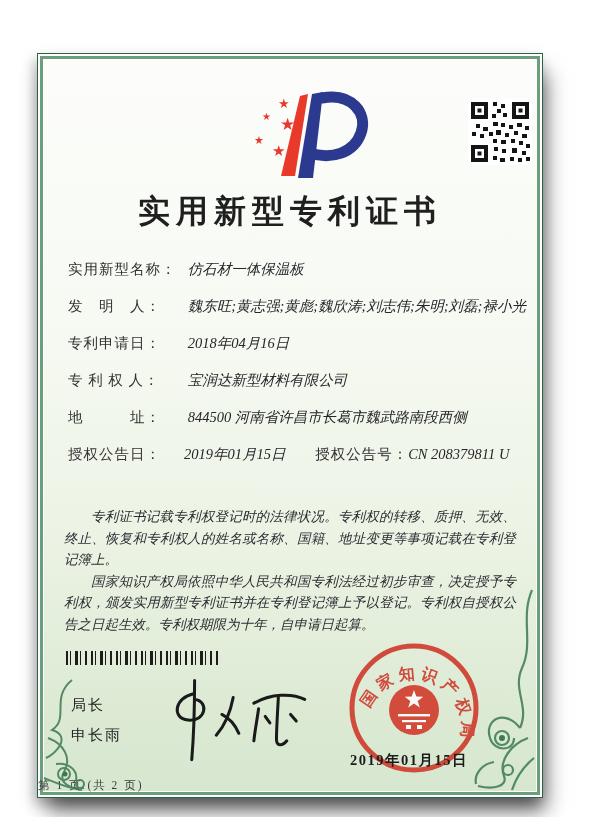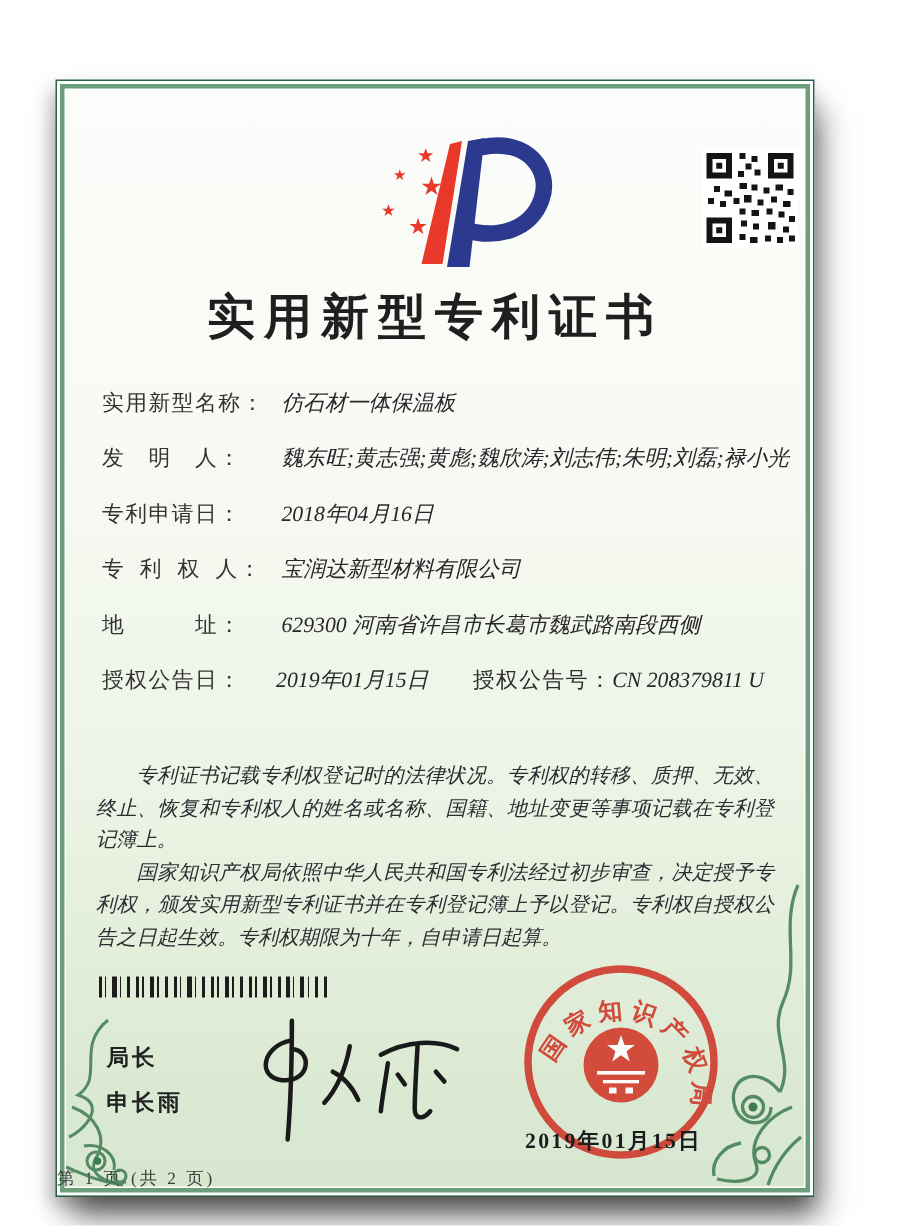--- a/index.html
+++ b/index.html
@@ -25,40 +25,40 @@
     font-size:13px;letter-spacing:2px;color:#3a3a3a;white-space:nowrap;
   }
   .logo{position:absolute;left:212px;top:32px;width:124px;height:98px;}
   .qr{position:absolute;left:430px;top:45px;width:64px;height:66px;}
   .title{
     position:absolute;left:0;right:0;top:136px;text-align:center;
     font-size:32px;font-weight:700;color:#1f1f1f;letter-spacing:6px;white-space:nowrap;
   }
   .fields{position:absolute;left:30px;right:24px;top:205px;}
   .frow{height:37px;line-height:20px;font-size:14.5px;color:#2d2d30;white-space:nowrap;}
-  .flabel{display:inline-block;min-width:116px;letter-spacing:1px;color:#333;font-family:Liberation Mono, monospace;}
+  .flabel{display:inline-block;min-width:116px;letter-spacing:1px;color:#333;}
   .fvalue{font-style:italic;color:#26262b;text-align:center;}
   .grant2{margin-left:26px;}
   .paras{
     position:absolute;left:26px;right:26px;top:452px;
     font-size:13.5px;line-height:21.5px;color:#2c2c32;
     text-align:justify;font-style:italic;
   }
   .paras p{margin:0;text-indent:2em;}
   .barcode{
     position:absolute;left:28px;top:597px;width:152px;height:14px;
     background:
       repeating-linear-gradient(90deg,
         #1d1d1d 0 2px, transparent 2px 4px,
         #1d1d1d 4px 5px, transparent 5px 9px,
         #1d1d1d 9px 12px, transparent 12px 14px,
         #1d1d1d 14px 15px, transparent 15px 19px,
         #1d1d1d 19px 21px, transparent 21px 25px);
   }
-  .director{position:absolute;left:33px;top:642px;font-size:15px;font-weight:700;color:#232323;
+  .director{position:absolute;left:33px;top:642px;font-size:15px;font-weight:400;color:#232323;
     font-family:"Liberation Sans","DejaVu Sans",sans-serif;}
   .director div{margin-bottom:11px;letter-spacing:2px;}
   .signature{position:absolute;left:118px;top:618px;width:160px;height:100px;}
   .seal{position:absolute;left:306px;top:584px;width:140px;height:140px;}
   .seal-date{
     position:absolute;left:312px;top:697px;font-size:14.5px;color:#1c1c1c;
     letter-spacing:1.5px;white-space:nowrap;font-weight:600;
   }
   .footer-page{
     position:absolute;left:0;right:0;top:724px;text-align:left;
@@ -146,21 +146,21 @@
     <div class="frow">
       <span class="flabel">专利申请日：</span>
       <span class="fvalue">2018年04月16日</span>
     </div>
     <div class="frow">
       <span class="flabel">专 利 权 人：</span>
       <span class="fvalue">宝润达新型材料有限公司</span>
     </div>
     <div class="frow">
       <span class="flabel">地　　　址：</span>
-      <span class="fvalue">629300 河南省许昌市长葛市魏武路南段西侧</span>
+      <span class="fvalue">844500 河南省许昌市长葛市魏武路南段西侧</span>
     </div>
     <div class="frow">
       <span class="flabel">授权公告日：</span><span class="fvalue">2019年01月15日</span><span class="grant2">
       <span style="letter-spacing:1px;">授权公告号：</span><span class="fvalue">CN 208379811 U</span></span>
     </div>
   </div>
 
   <div class="paras">
     <p>专利证书记载专利权登记时的法律状况。专利权的转移、质押、无效、终止、恢复和专利权人的姓名或名称、国籍、地址变更等事项记载在专利登记簿上。</p>
     <p>国家知识产权局依照中华人民共和国专利法经过初步审查，决定授予专利权，颁发实用新型专利证书并在专利登记簿上予以登记。专利权自授权公告之日起生效。专利权期限为十年，自申请日起算。</p>

